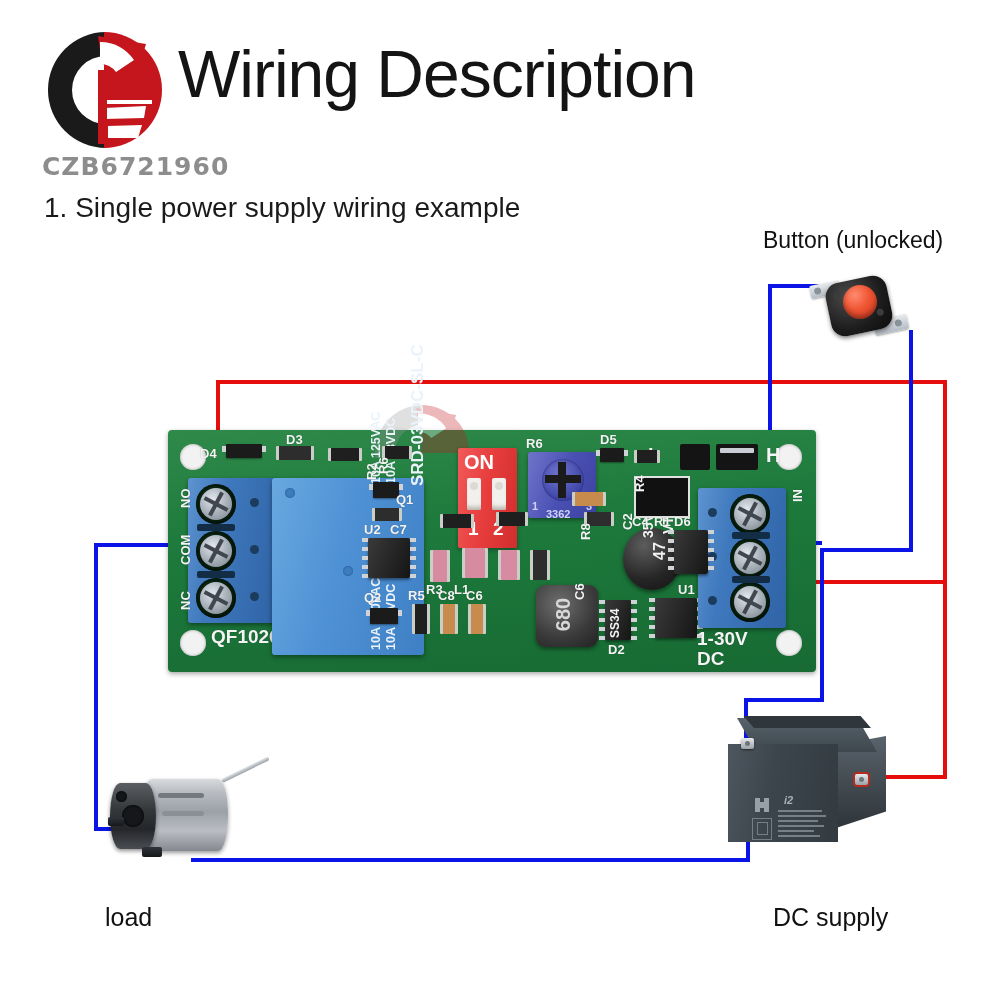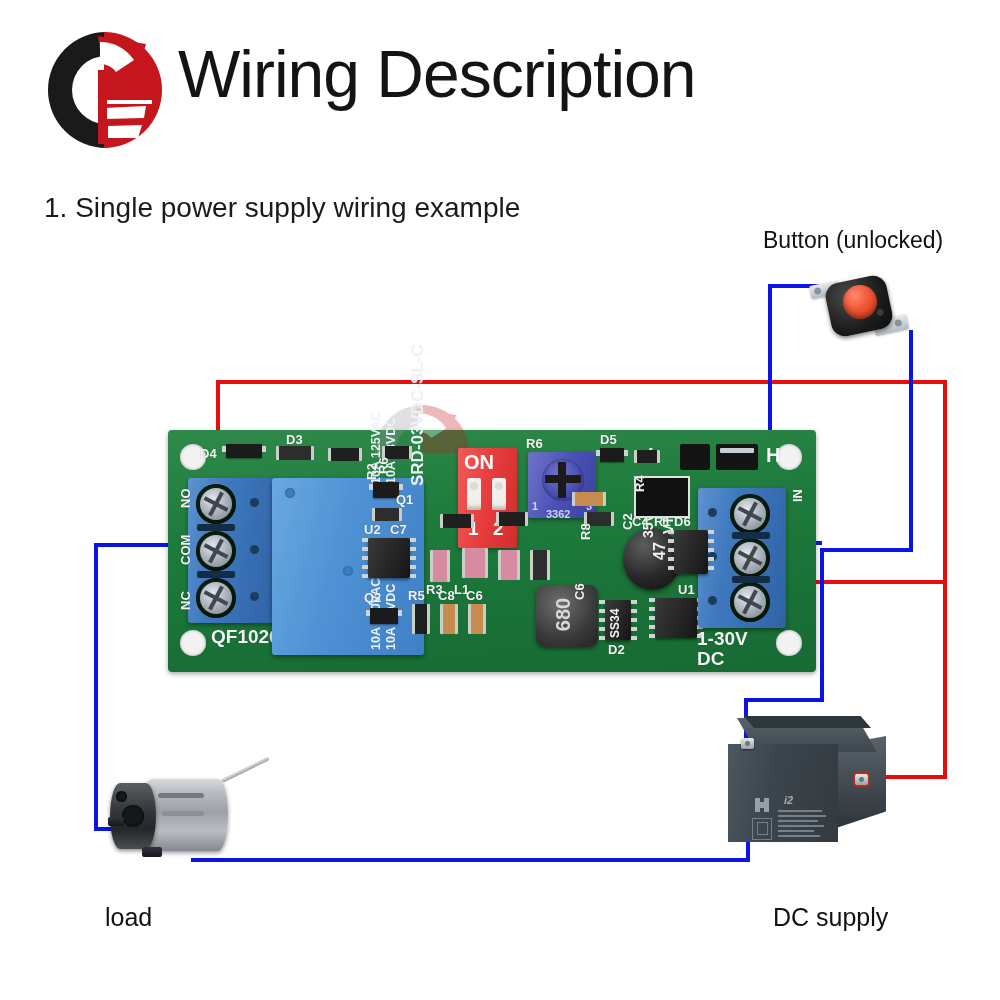--- a/index.html
+++ b/index.html
@@ -192,20 +192,21 @@
     <path d="M64 6 A58 58 0 1 0 64 122 L64 98 A34 34 0 1 1 64 30 Z" fill="#1a1a1a"></path>
     <path d="M62 6 A58 58 0 0 1 120 64 A58 58 0 0 1 62 122 L62 6 Z" fill="#c4161c"></path>
     <path d="M56 10 L104 18 L96 44 L60 38 Z" fill="#c4161c"></path>
     <path d="M58 16 A40 40 0 0 1 92 34 L74 46 A20 20 0 0 0 58 38 Z" fill="#ffffff"></path>
     <path d="M64 56 L110 50 L106 74 L60 78 Z" fill="#c4161c"></path>
     <rect x="58" y="74" width="52" height="4" fill="#ffffff"></rect>
     <path d="M62 82 L104 80 L102 92 L62 93 Z" fill="#ffffff"></path>
     <path d="M66 100 L100 99 L96 112 L66 112 Z" fill="#ffffff"></path>
     <rect x="56" y="44" width="9" height="74" fill="#c4161c"></rect>
   </svg>
+  <div id="logo-caption">CZB6721960</div>
 </div>
 
 <div class="abs" id="page-title">Wiring Description</div>
 <div class="abs" id="section-title">1. Single power supply wiring example</div>
 
 <div class="abs wire red wv" style="left:216px;top:380px;height:118px;"></div>
 <div class="abs wire red wh" style="left:216px;top:380px;width:731px;"></div>
 <div class="abs wire red wv" style="left:943px;top:380px;height:399px;"></div>
 <div class="abs wire red wh" style="left:862px;top:775px;width:85px;"></div>
 <div class="abs wire red wv" style="left:862px;top:772px;height:16px;"></div>

